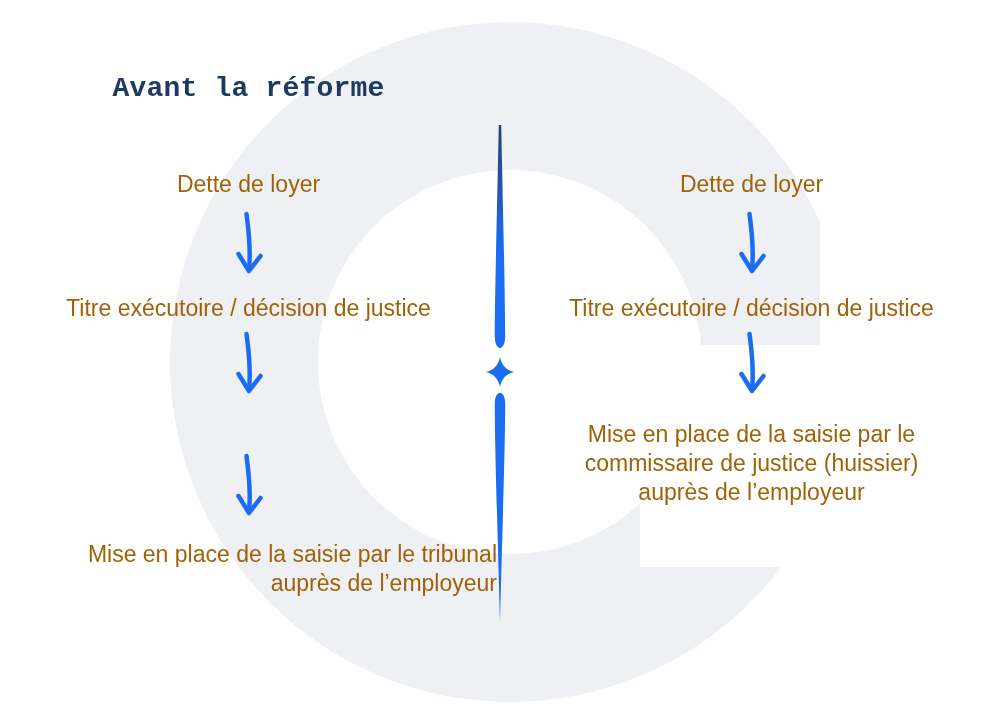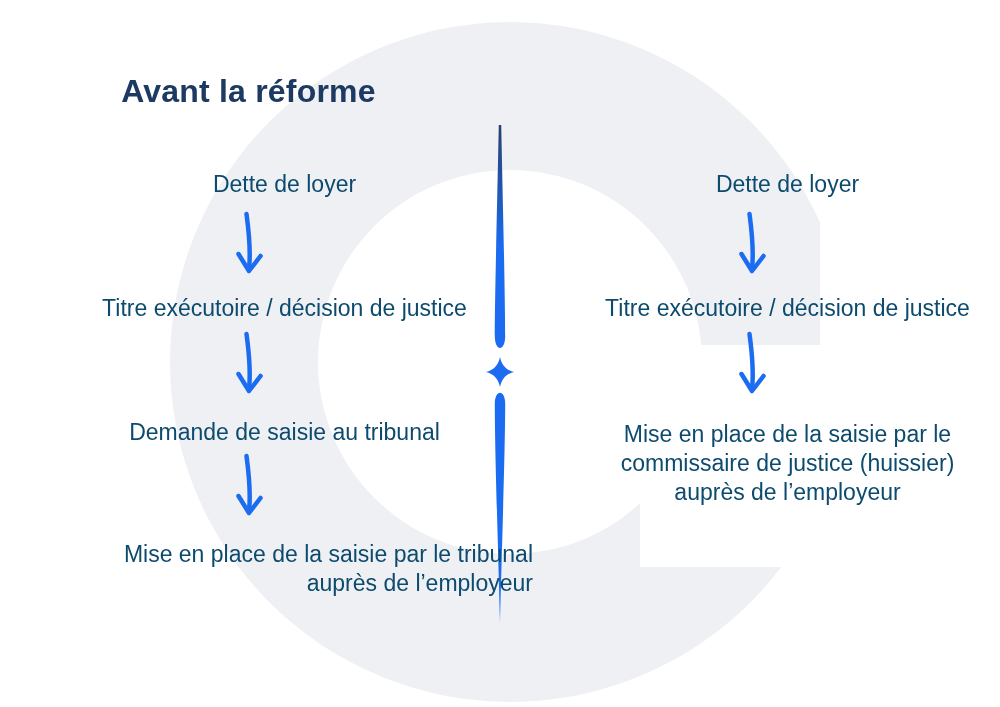--- a/index.html
+++ b/index.html
@@ -15,26 +15,26 @@
   .divider-svg  { position: absolute; top: 0; left: 480px; z-index: 1; }
   .col {
     position: absolute; top: 0; width: 497px; height: 707px;
     z-index: 2; text-align: center;
   }
   .col.left  { left: 0; }
   .col.right { left: 503px; }
   .col-title {
     position: absolute; left: 0; width: 100%;
     top: 73px;
-    font-size: 32px; font-weight: 700;
-    color: #1d3a63; letter-spacing: 0.2px;
+    font-size: 28px; font-weight: 700;
+    color: #1d3a63; letter-spacing: 0.2px; font-family: Liberation Mono, monospace;
   }
   .step {
     position: absolute; left: 0; width: 100%;
-    font-size: 23px; color: #0c4a6e; line-height: 29px; padding-left: 36px;
+    font-size: 23px; color: #a16207; line-height: 29px;
   }
   .step .inner { display: inline-block; }
   .left  .s0 { top: 170px; }
   .left  .s1 { top: 294px; }
   .left  .s2 { top: 418px; }
   .left  .s3 { top: 540px; text-align: right; }
   .left  .s3 .inner { max-width: 440px; }
   .right .s0 { top: 170px; }
   .right .s1 { top: 294px; }
   .right .s2 { top: 420px; text-align: center; }
@@ -92,23 +92,20 @@
       <span class="inner">Titre exécutoire / décision de justice</span>
     </div>
 
     <div class="arrow a1">
       <svg width="34" height="66" viewBox="0 0 34 66" fill="none">
         <path d="M14.5 3 C16.5 18 19 36 17.2 56" stroke="#1b6cf0" stroke-width="4.5" stroke-linecap="round"></path>
         <path d="M6.5 43 L17 60 L28.5 45" stroke="#1b6cf0" stroke-width="4.5" stroke-linecap="round" stroke-linejoin="round"></path>
       </svg>
     </div>
 
-    <div class="step s2">
-      <span class="inner">Demande de saisie au tribunal</span>
-    </div>
 
     <div class="arrow a2">
       <svg width="34" height="66" viewBox="0 0 34 66" fill="none">
         <path d="M14.5 3 C16.5 18 19 36 17.2 56" stroke="#1b6cf0" stroke-width="4.5" stroke-linecap="round"></path>
         <path d="M6.5 43 L17 60 L28.5 45" stroke="#1b6cf0" stroke-width="4.5" stroke-linecap="round" stroke-linejoin="round"></path>
       </svg>
     </div>
 
     <div class="step s3">
       <span class="inner">Mise en place de la saisie par le tribunal auprès de l’employeur</span>

